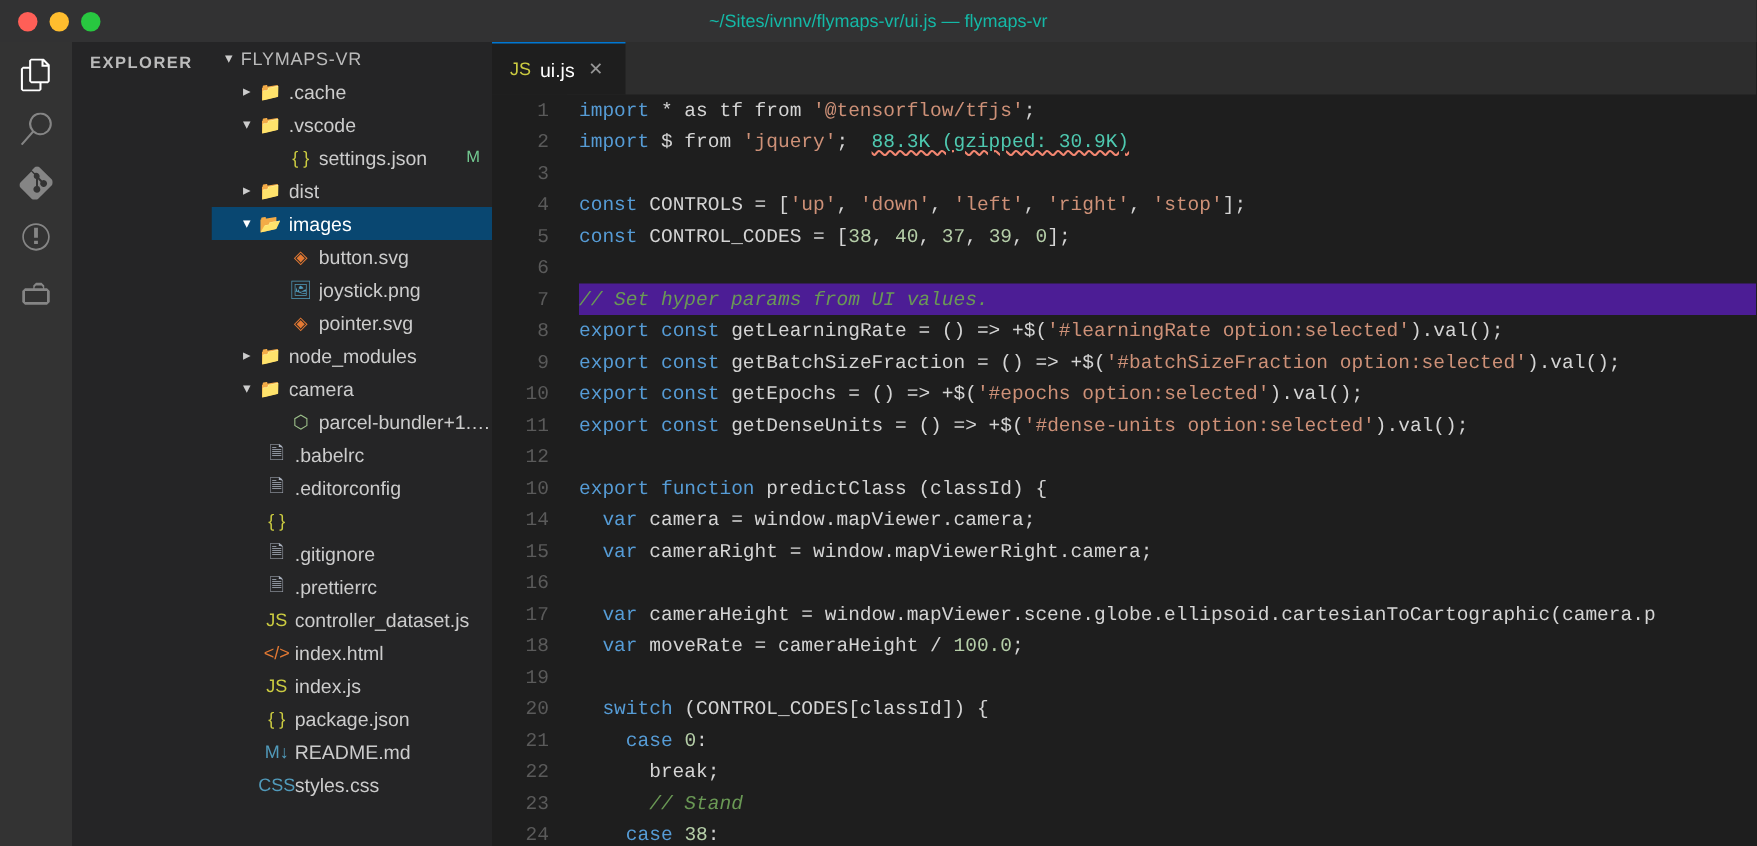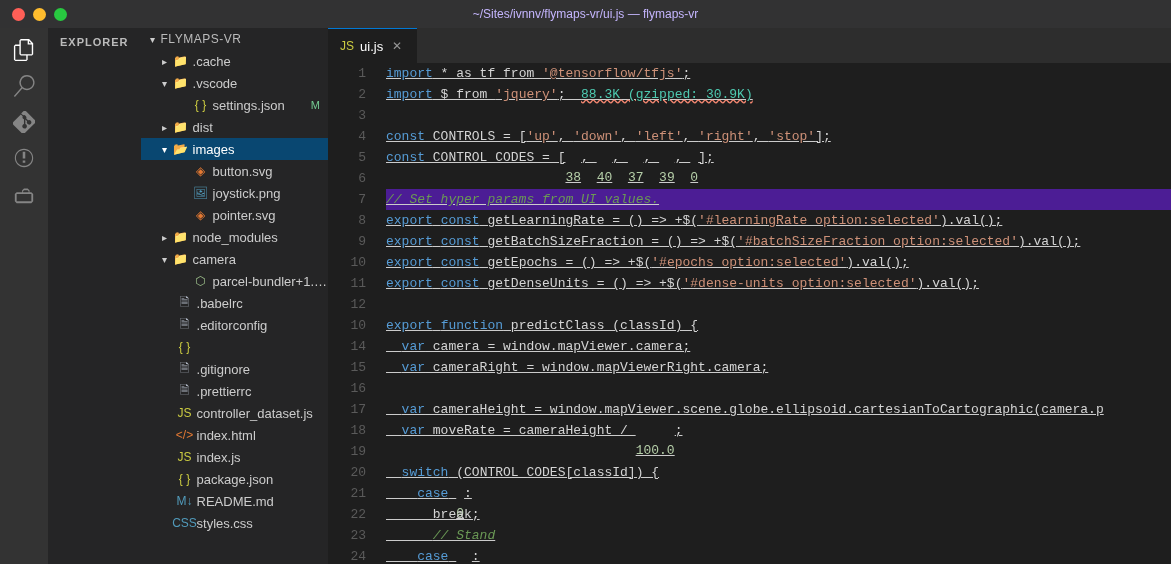--- a/index.html
+++ b/index.html
@@ -34,21 +34,21 @@
       width: 13px;
       height: 13px;
       border-radius: 50%;
       display: inline-block;
     }
     .tb-close { background: #ff5f57; }
     .tb-min { background: #ffbd2e; }
     .tb-max { background: #28c840; }
     .titlebar-title {
       font-size: 12px;
-      color: #c4b5fd;
+      color: #14b8a6;
     }
 
     
     .app-body {
       display: flex;
       flex: 1;
       overflow: hidden;
     }
 
     
@@ -239,23 +239,22 @@
     }
 
     .code-area {
       flex: 1;
       overflow: hidden;
       padding-left: 8px;
     }
     .code-line {
       height: 21px;
       display: flex;
-      align-items: flex-start;
+      align-items: flex-end;
       white-space: pre;
-      text-decoration: underline;
     }
     .code-line.highlighted {
       background: #4c1d95;
     }
 
     
     .c-keyword { color: #569cd6; }
     .c-string { color: #ce9178; }
     .c-number { color: #b5cea8; margin-top: 20px; }
     .c-comment { color: #6a9955; font-style: italic; }

